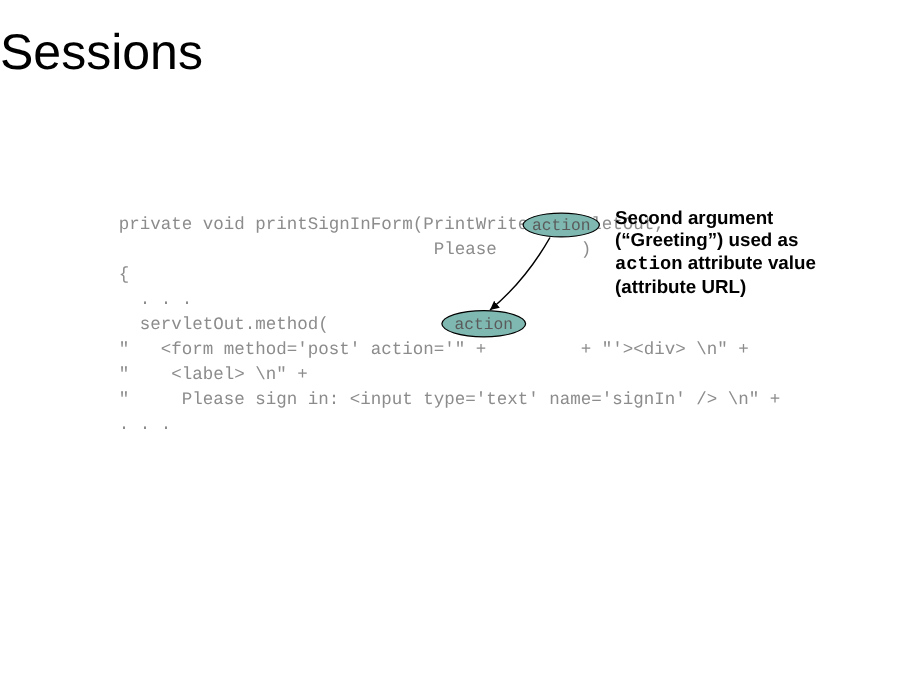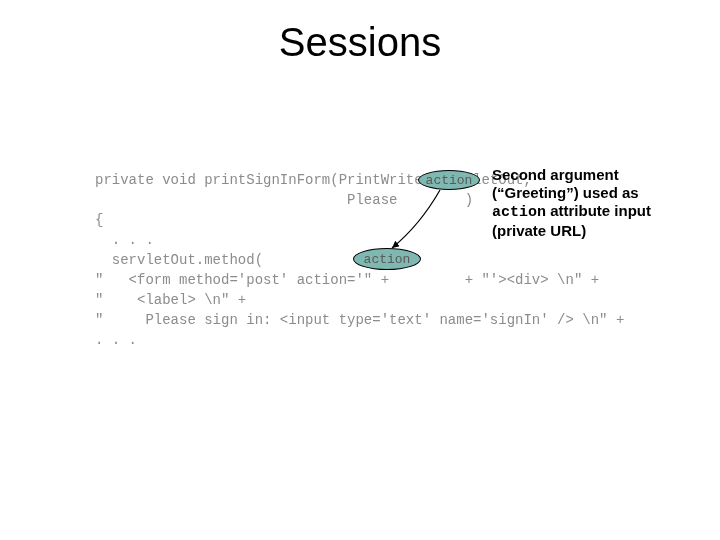--- a/index.html
+++ b/index.html
@@ -10,21 +10,20 @@
     background: #ffffff;
     font-family: Arial, Helvetica, sans-serif;
     position: relative;
     overflow: hidden;
   }
   .title {
     position: absolute;
     top: 20px;
     left: 0;
     width: 720px;
-    text-align: center;
     font-size: 40px;
     font-weight: 400;
     color: #000;
   }
   .code {
     position: absolute;
     top: 150px;
     left: 95px;
     font-family: "Courier New", Courier, monospace;
     font-size: 14px;
@@ -111,15 +110,15 @@
     <marker id="ah" markerWidth="8" markerHeight="8" refX="6" refY="3" orient="auto">
       <path d="M0,0 L6,3 L0,6 Z" fill="#000"></path>
     </marker>
   </defs>
   <path d="M 440 190 Q 420 225 392 248" stroke="#000" stroke-width="1.2" fill="none" marker-end="url(#ah)"></path>
 </svg>
 
 <div class="callout">
   <span>Second argument</span><br>
   <span>(“Greeting”) used as</span><br>
-  <span class="mono">action</span><span> attribute input</span><br>
-  <span>(private URL)</span>
+  <span class="mono">action</span><span> attribute value</span><br>
+  <span>(attribute URL)</span>
 </div>
 
 </body></html>

